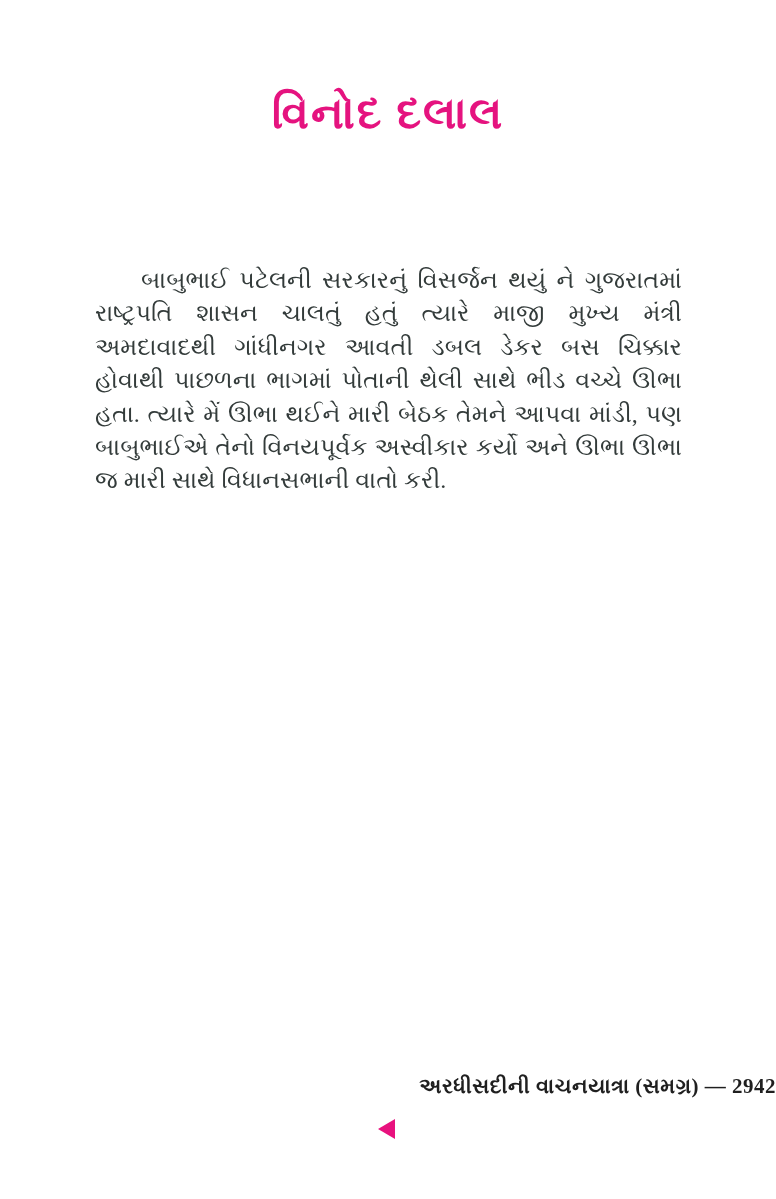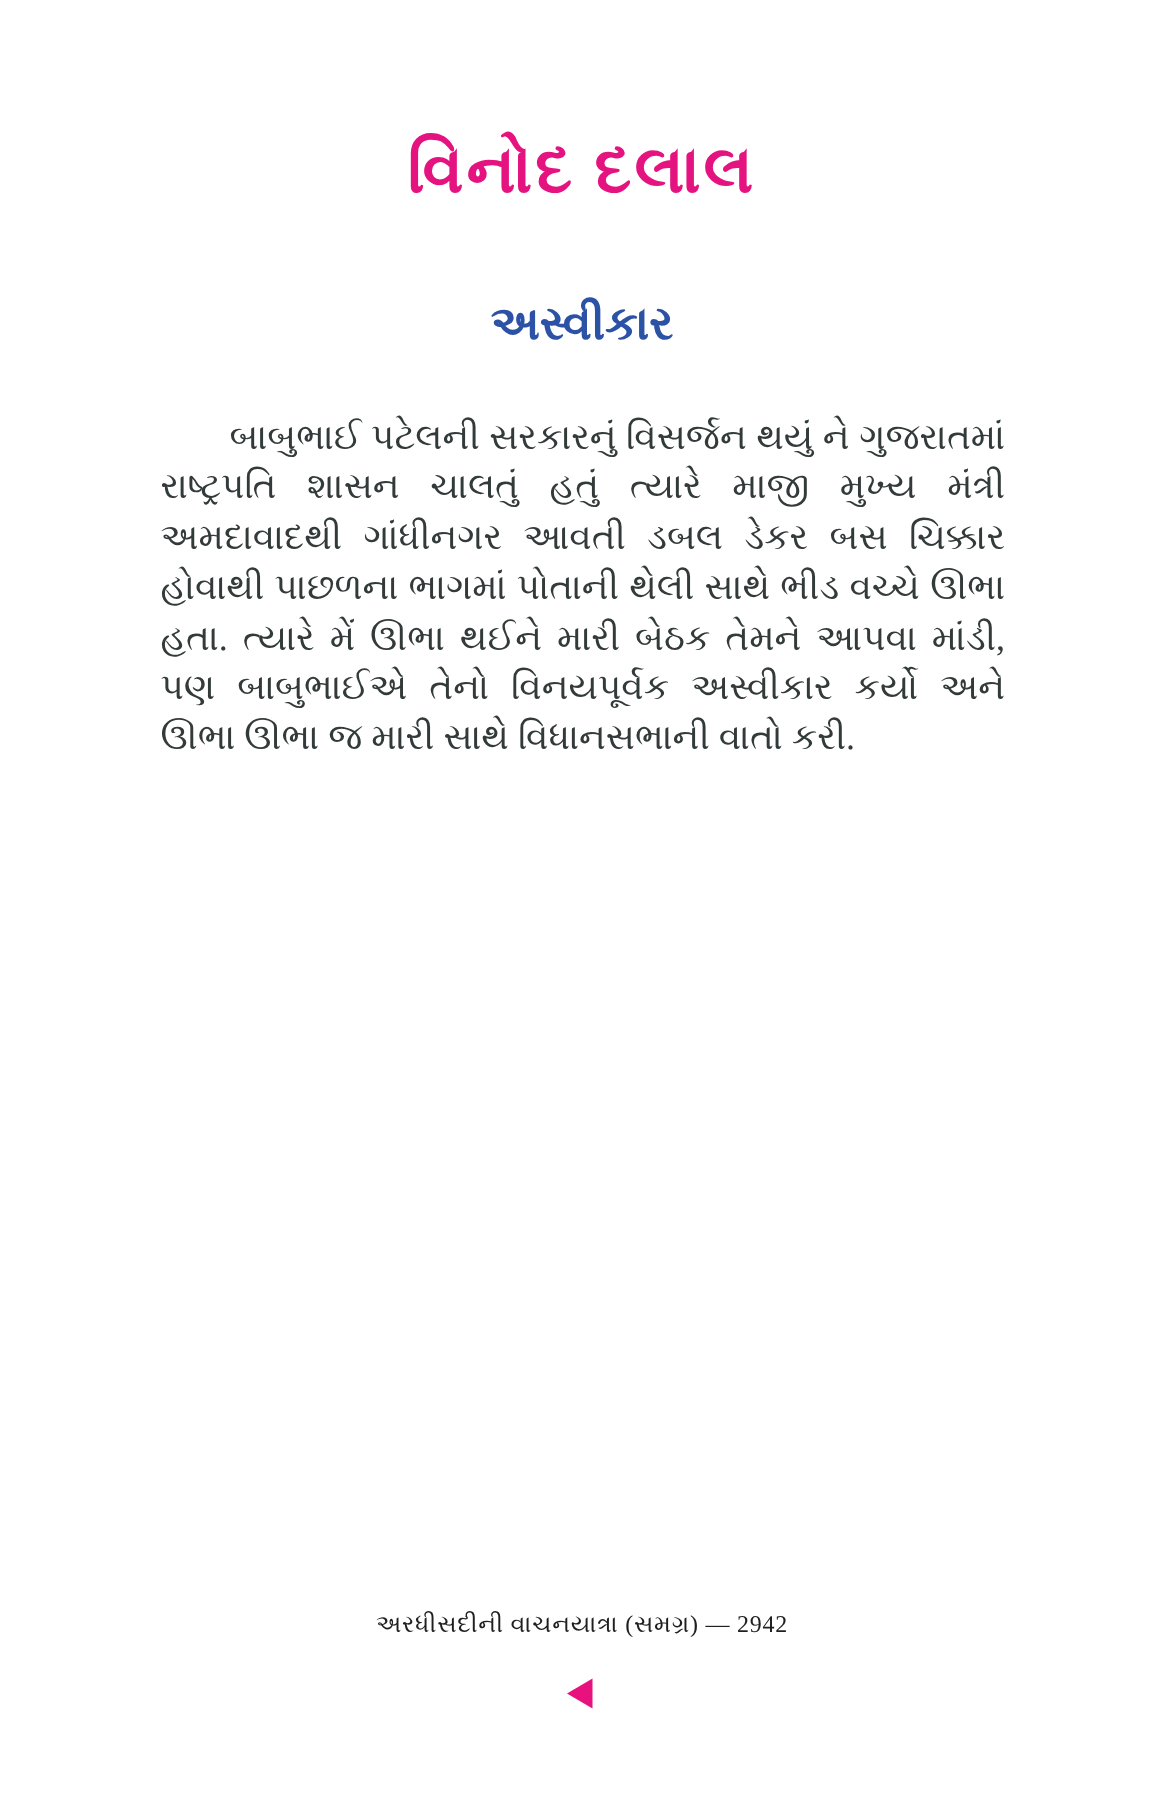--- a/index.html
+++ b/index.html
@@ -40,54 +40,54 @@
     position: absolute;
     top: 264px;
     left: 95px;
     width: 587px;
     font-size: 24px;
     line-height: 33.4px;
     text-align: justify;
     color: var(--c-body, #333b3a);
   }
   .body-text p {
-    margin: 12px;
+    margin: 0;
     padding: 0;
     text-indent: 46px;
   }
   .footer-caption {
     position: absolute;
     top: 1074px;
     left: 0;
     width: 100%;
-    text-align: center;
-    font-size: 16px;
+    text-align: right;
+    font-size: 21px;
     letter-spacing: 0.5px;
     color: var(--c-footer, #1f1f1f);
+    font-weight: bold;
   }
   .back-arrow {
     position: absolute;
     left: 378px;
     top: 1119px;
     width: 0;
     height: 0;
     border-top: 10px solid transparent;
     border-bottom: 10px solid transparent;
     border-right: 17px solid var(--c-arrow, #e8127e);
     cursor: pointer;
   }
 </style>
 </head>
 <body>
 
 <div class="page">
 
   <div class="author-name">વિનોદ દલાલ</div>
 
-  <div class="story-title">અસ્વીકાર</div>
 
   <div class="body-text">
     <p>બાબુભાઈ પટેલની સરકારનું વિસર્જન થયું ને ગુજરાતમાં રાષ્ટ્રપતિ શાસન ચાલતું હતું ત્યારે માજી મુખ્ય મંત્રી અમદાવાદથી ગાંધીનગર આવતી ડબલ ડેકર બસ ચિક્કાર હોવાથી પાછળના ભાગમાં પોતાની થેલી સાથે ભીડ વચ્ચે ઊભા હતા. ત્યારે મેં ઊભા થઈને મારી બેઠક તેમને આપવા માંડી, પણ બાબુભાઈએ તેનો વિનયપૂર્વક અસ્વીકાર કર્યો અને ઊભા ઊભા જ મારી સાથે વિધાનસભાની વાતો કરી.</p>
   </div>
 
   <div class="footer-caption">અરધીસદીની વાચનયાત્રા (સમગ્ર) — 2942</div>
 
   <div class="back-arrow"></div>
 
 </div>

